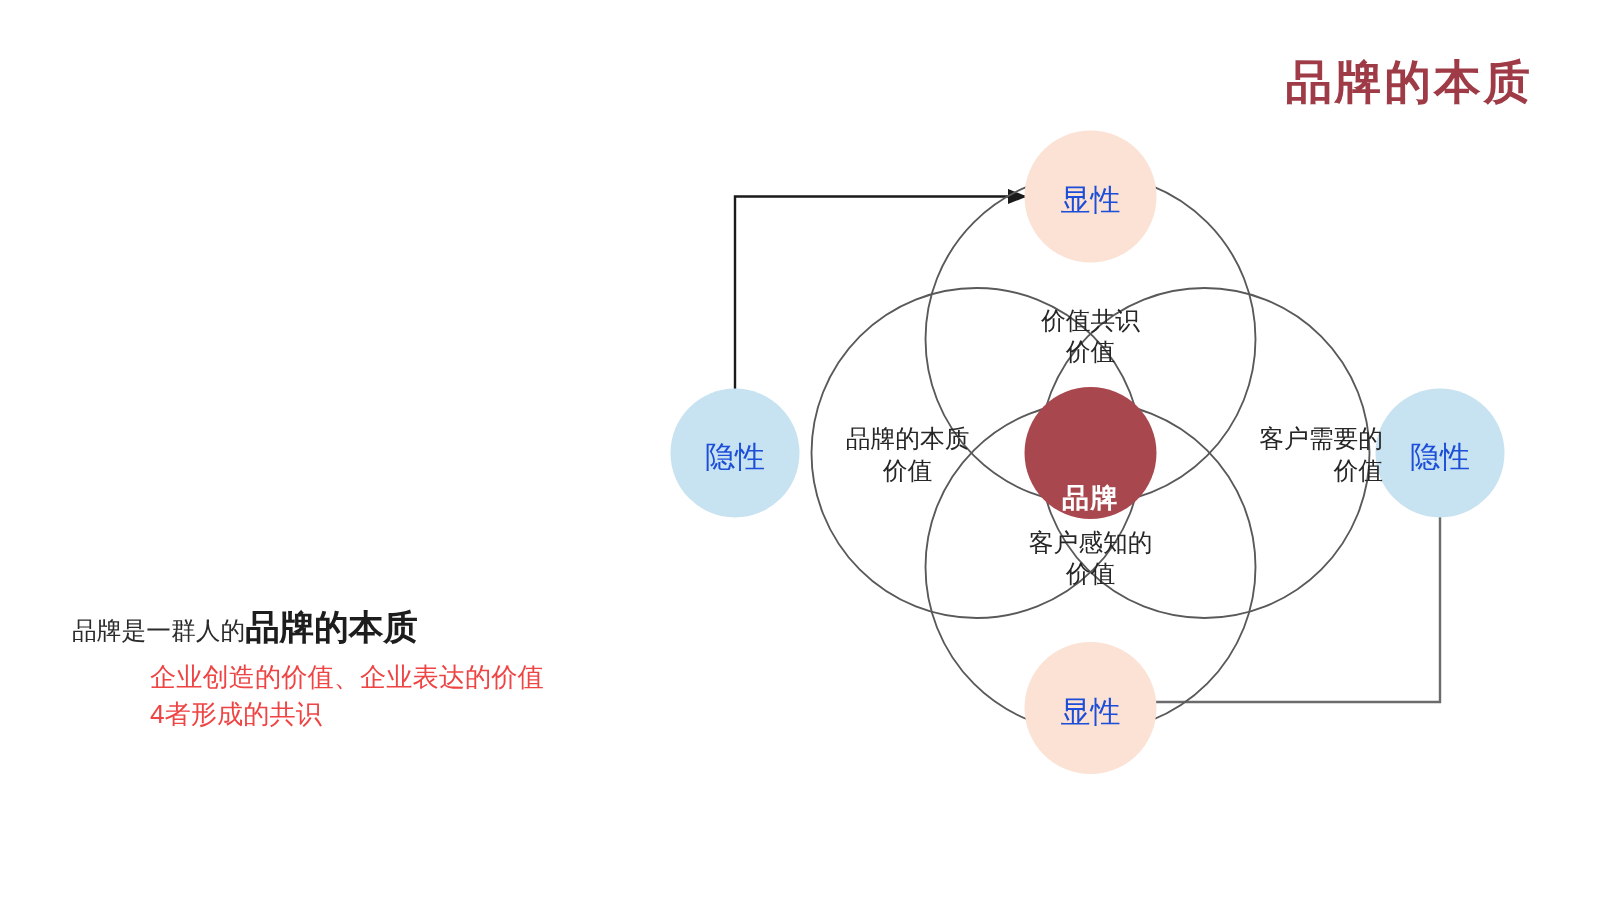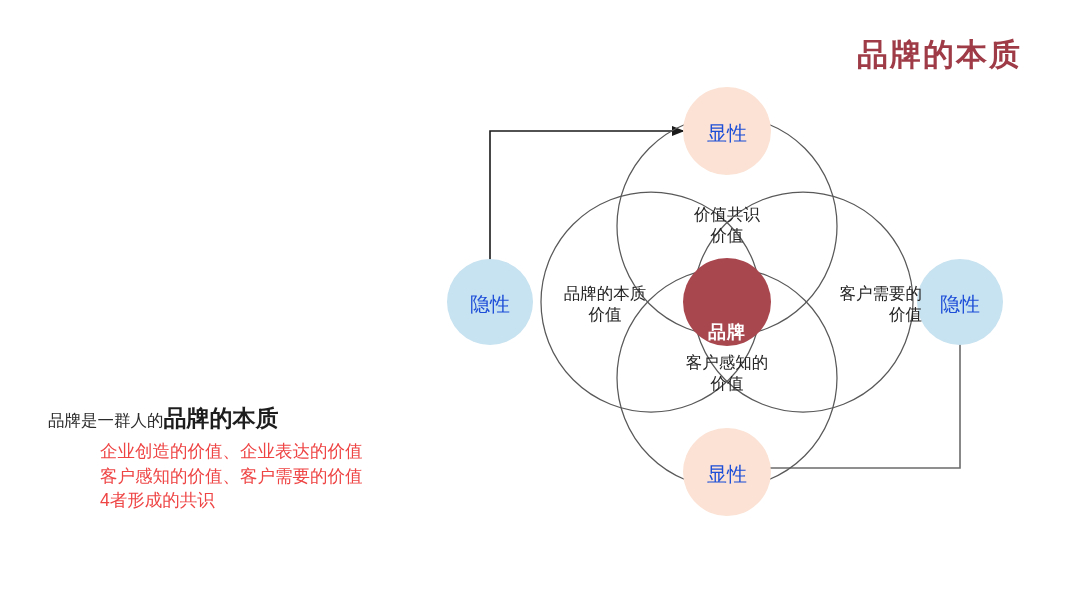--- a/index.html
+++ b/index.html
@@ -121,21 +121,20 @@
 
   <div id="title">品牌的本质</div>
 
   <div id="left-copy">
     <div id="lead-line">
       <span id="lead-prefix">品牌是一群人的</span>
       <span id="lead-emphasis">品牌的本质</span>
     </div>
     <div id="detail-lines">
       <div>企业创造的价值、企业表达的价值</div>
-      <div>客户感知的价值、客户需要的价值</div>
       <div>4者形成的共识</div>
     </div>
   </div>
 
   <div id="diagram">
 
     <svg width="620" height="450" viewBox="0 0 620 450">
       <defs>
         <marker id="arrow-dark" markerWidth="9" markerHeight="9" refX="7.6" refY="3.2" orient="auto" markerUnits="strokeWidth">
           <path d="M0,0 L8,3.2 L0,6.4 z" fill="#1a1a1a"></path>

